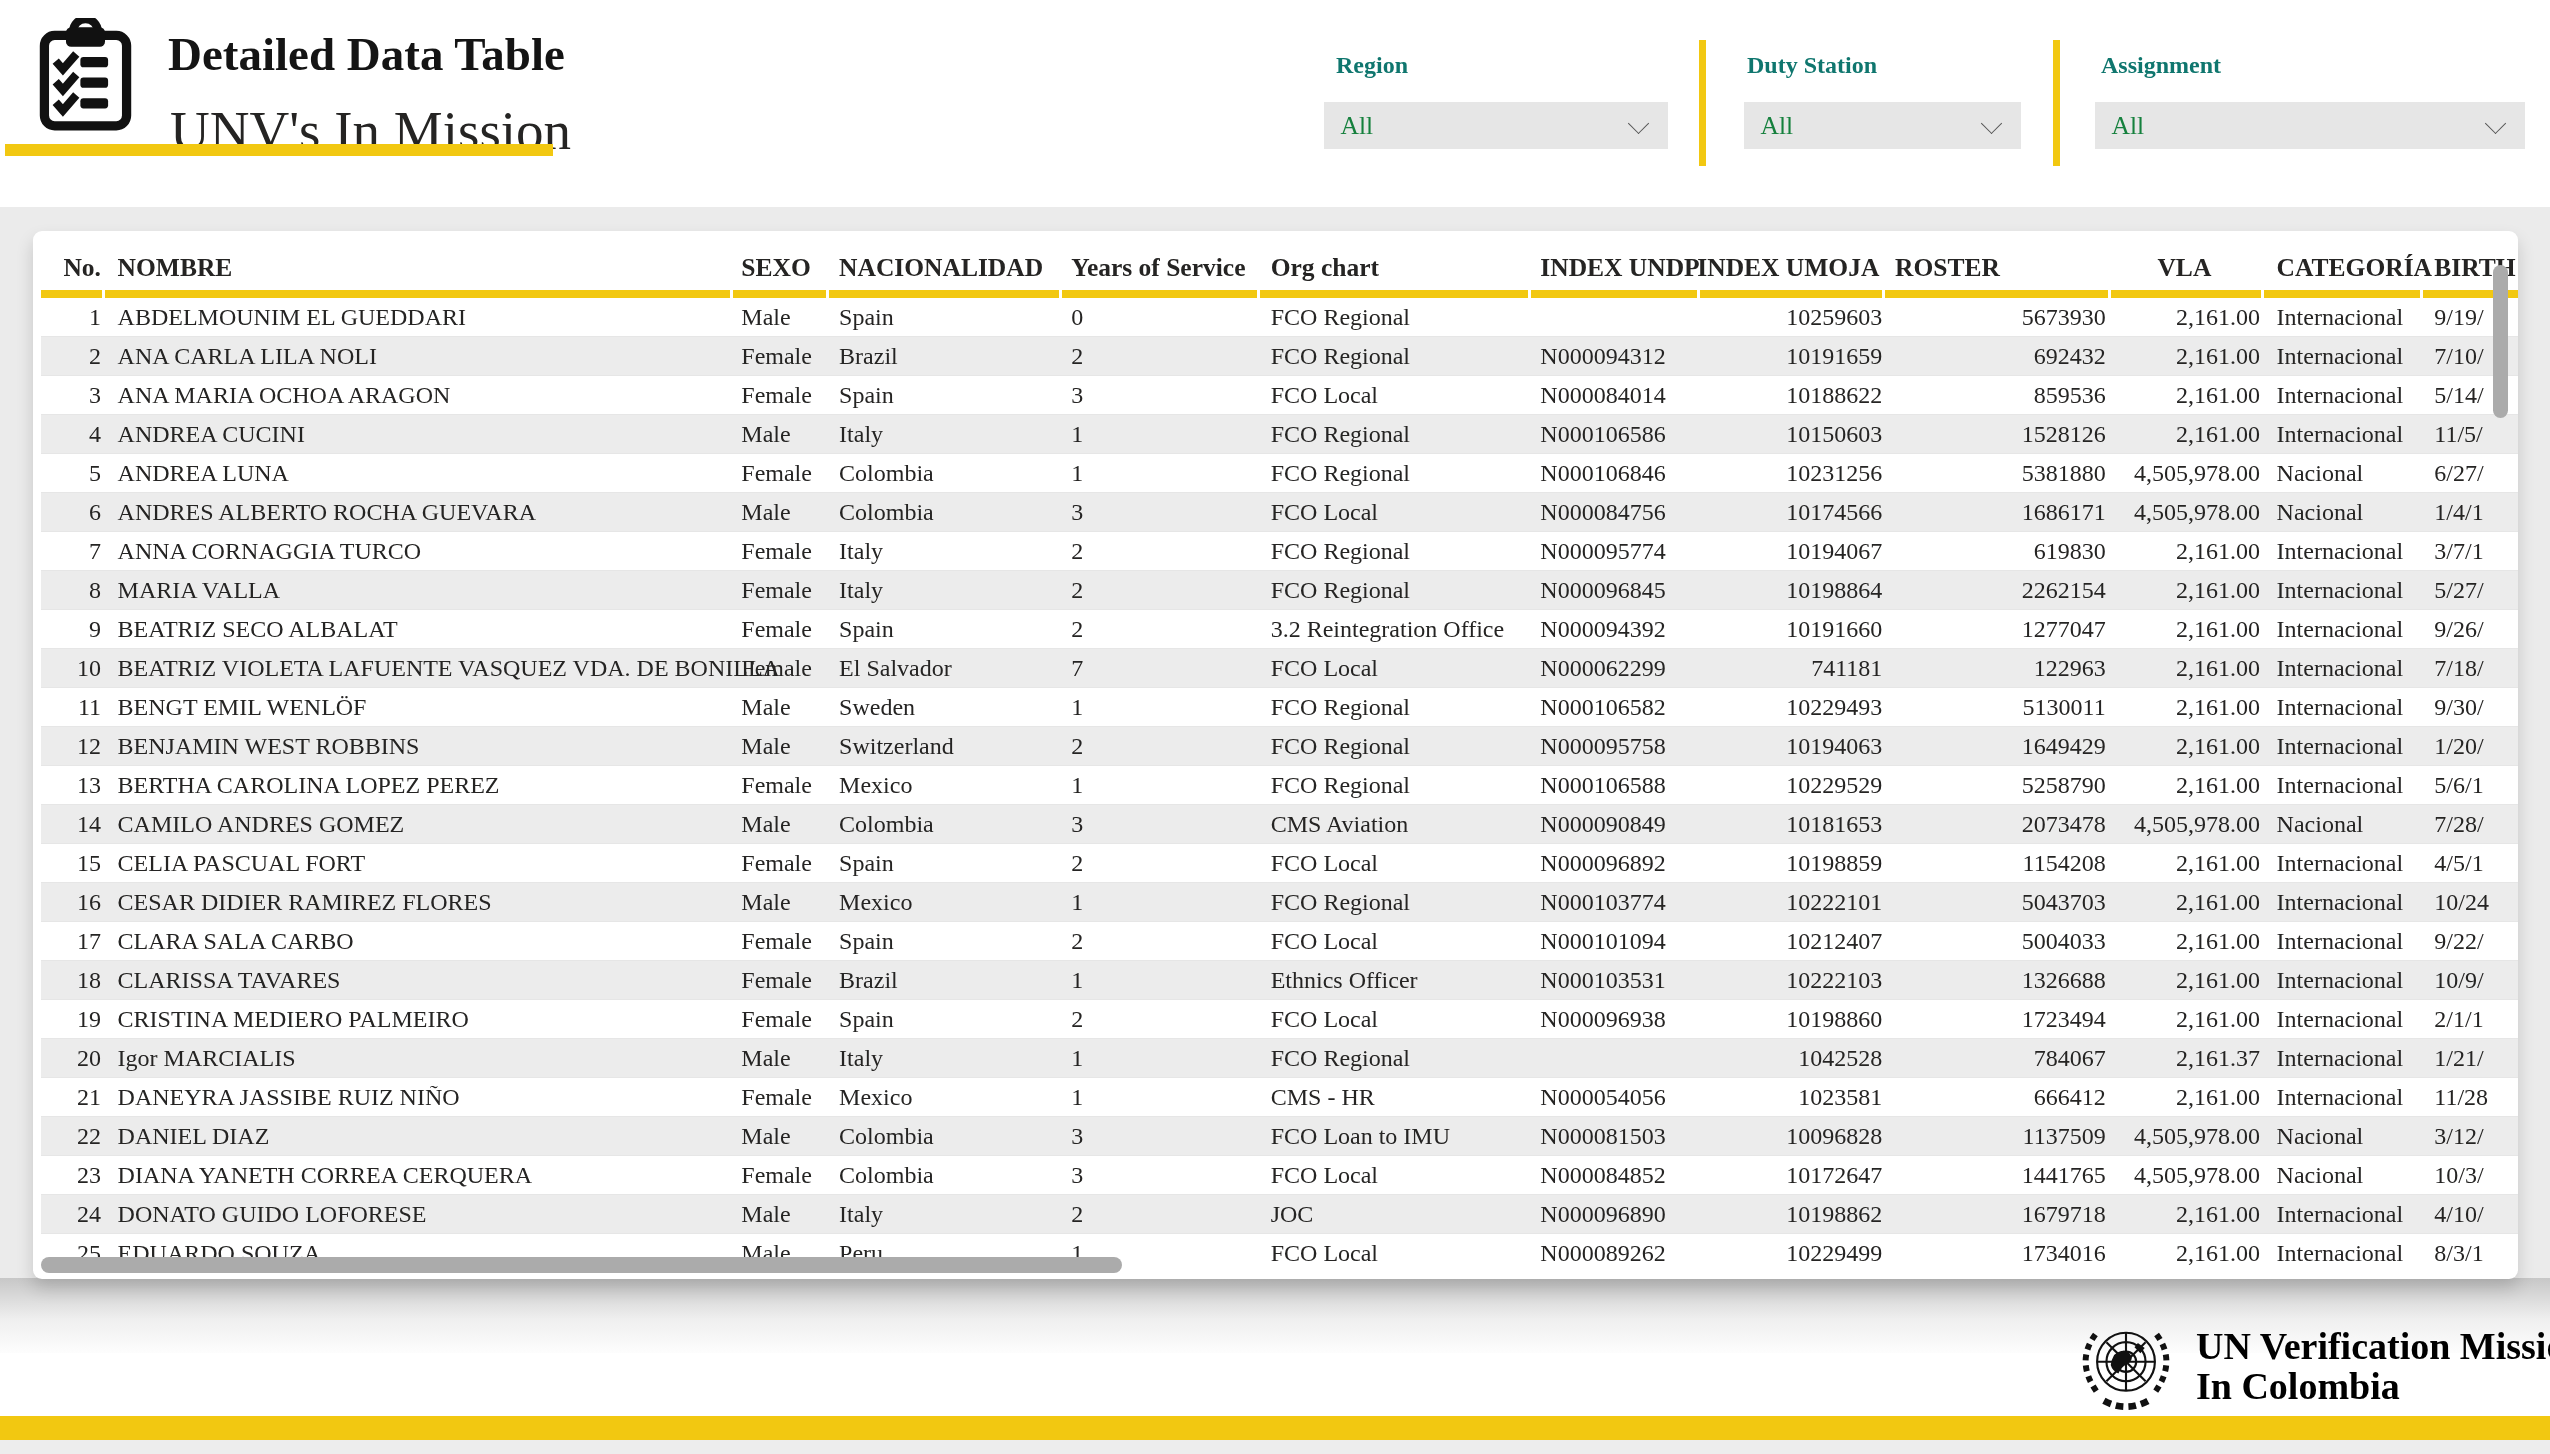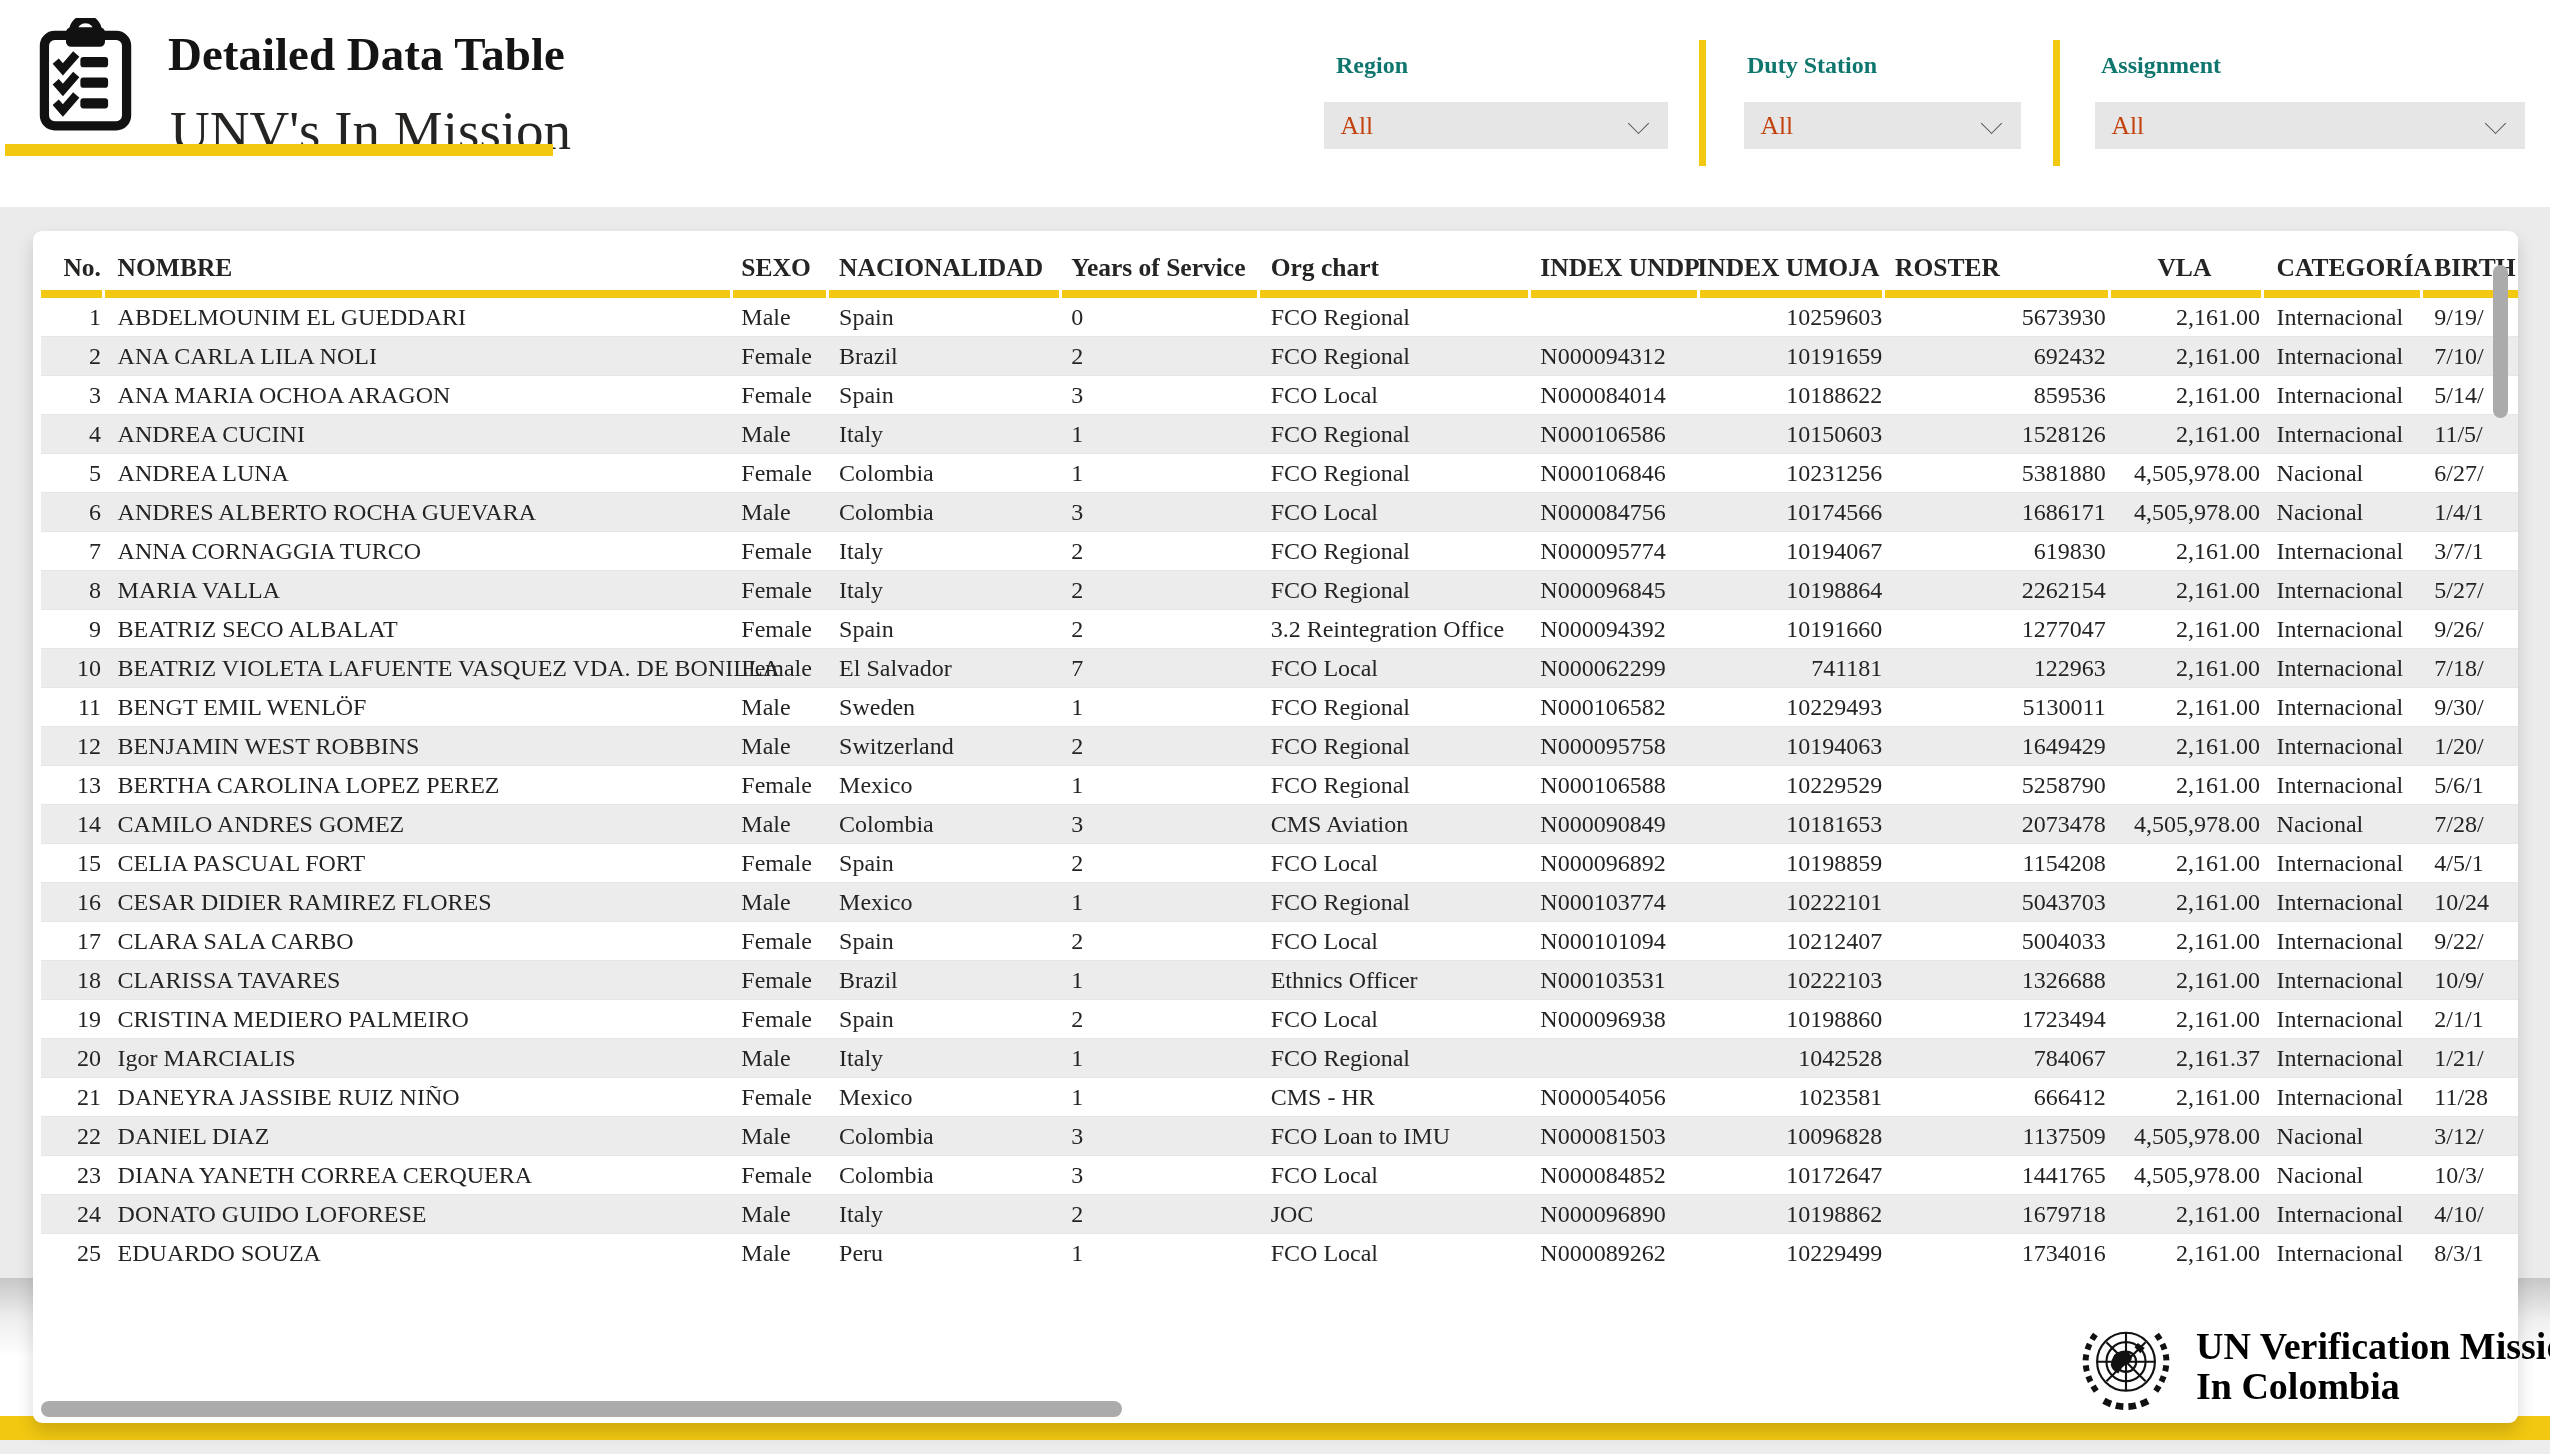--- a/index.html
+++ b/index.html
@@ -16,27 +16,27 @@
 
   
   .clip-icon{position:absolute;left:34px;top:18px;width:103px;height:113px;}
   .page-title{position:absolute;left:168px;top:27px;font-size:47px;font-weight:bold;color:#141414;white-space:nowrap;}
   .page-subtitle{position:absolute;left:170px;top:99px;font-size:55px;font-weight:400;color:#252423;white-space:nowrap;}
   .title-underline{position:absolute;left:5.1px;top:144px;width:548px;height:11.5px;background:#F2C811;}
 
   
   .filter-label{position:absolute;font-size:24px;font-weight:600;color:#0f766e;white-space:nowrap;}
   .filter-dd{position:absolute;top:102px;height:47px;background:#e6e6e6;display:flex;align-items:center;cursor:pointer;}
-  .filter-dd .val{font-size:25.5px;color:#c2410c;padding-left:16.6px;}
+  .filter-dd .val{font-size:25.5px;color:#15803d;padding-left:16.6px;}
   .chev{position:absolute;right:22px;top:14px;width:14px;height:14px;
         border-right:1.9px solid #555;border-bottom:1.9px solid #555;transform:rotate(45deg);}
   .vsep{position:absolute;top:40px;width:7px;height:126px;background:#F2C811;}
 
   
-  .panel{position:absolute;left:33px;top:231px;width:2485px;height:1192px;background:#fff;
+  .panel{position:absolute;left:33px;top:231px;width:2485px;height:1048px;background:#fff;
          border-radius:9px;box-shadow:0 9px 16.6px rgba(0,0,0,.16);overflow:hidden;padding-left:8.3px;box-sizing:border-box;}
   .grid{--gtc:61px 628px 96px 233px 198px 271px 169px 185px 226px 153px 159px 102px;}
   .trow{display:grid;grid-template-columns:var(--gtc);align-items:center;white-space:nowrap;}
   .hrow{height:59px;font-size:25.5px;font-weight:bold;}
   .hrow>div{padding-top:14px;}
   .urow{display:grid;grid-template-columns:var(--gtc);height:8.3px;}
   .urow div{background:#F2C811;}
   .urow div+div{margin-left:2.6px;}
   .drow{height:38px;font-size:24px;}
   .drow+.drow{border-top:1.3px solid #e6e6e6;}

